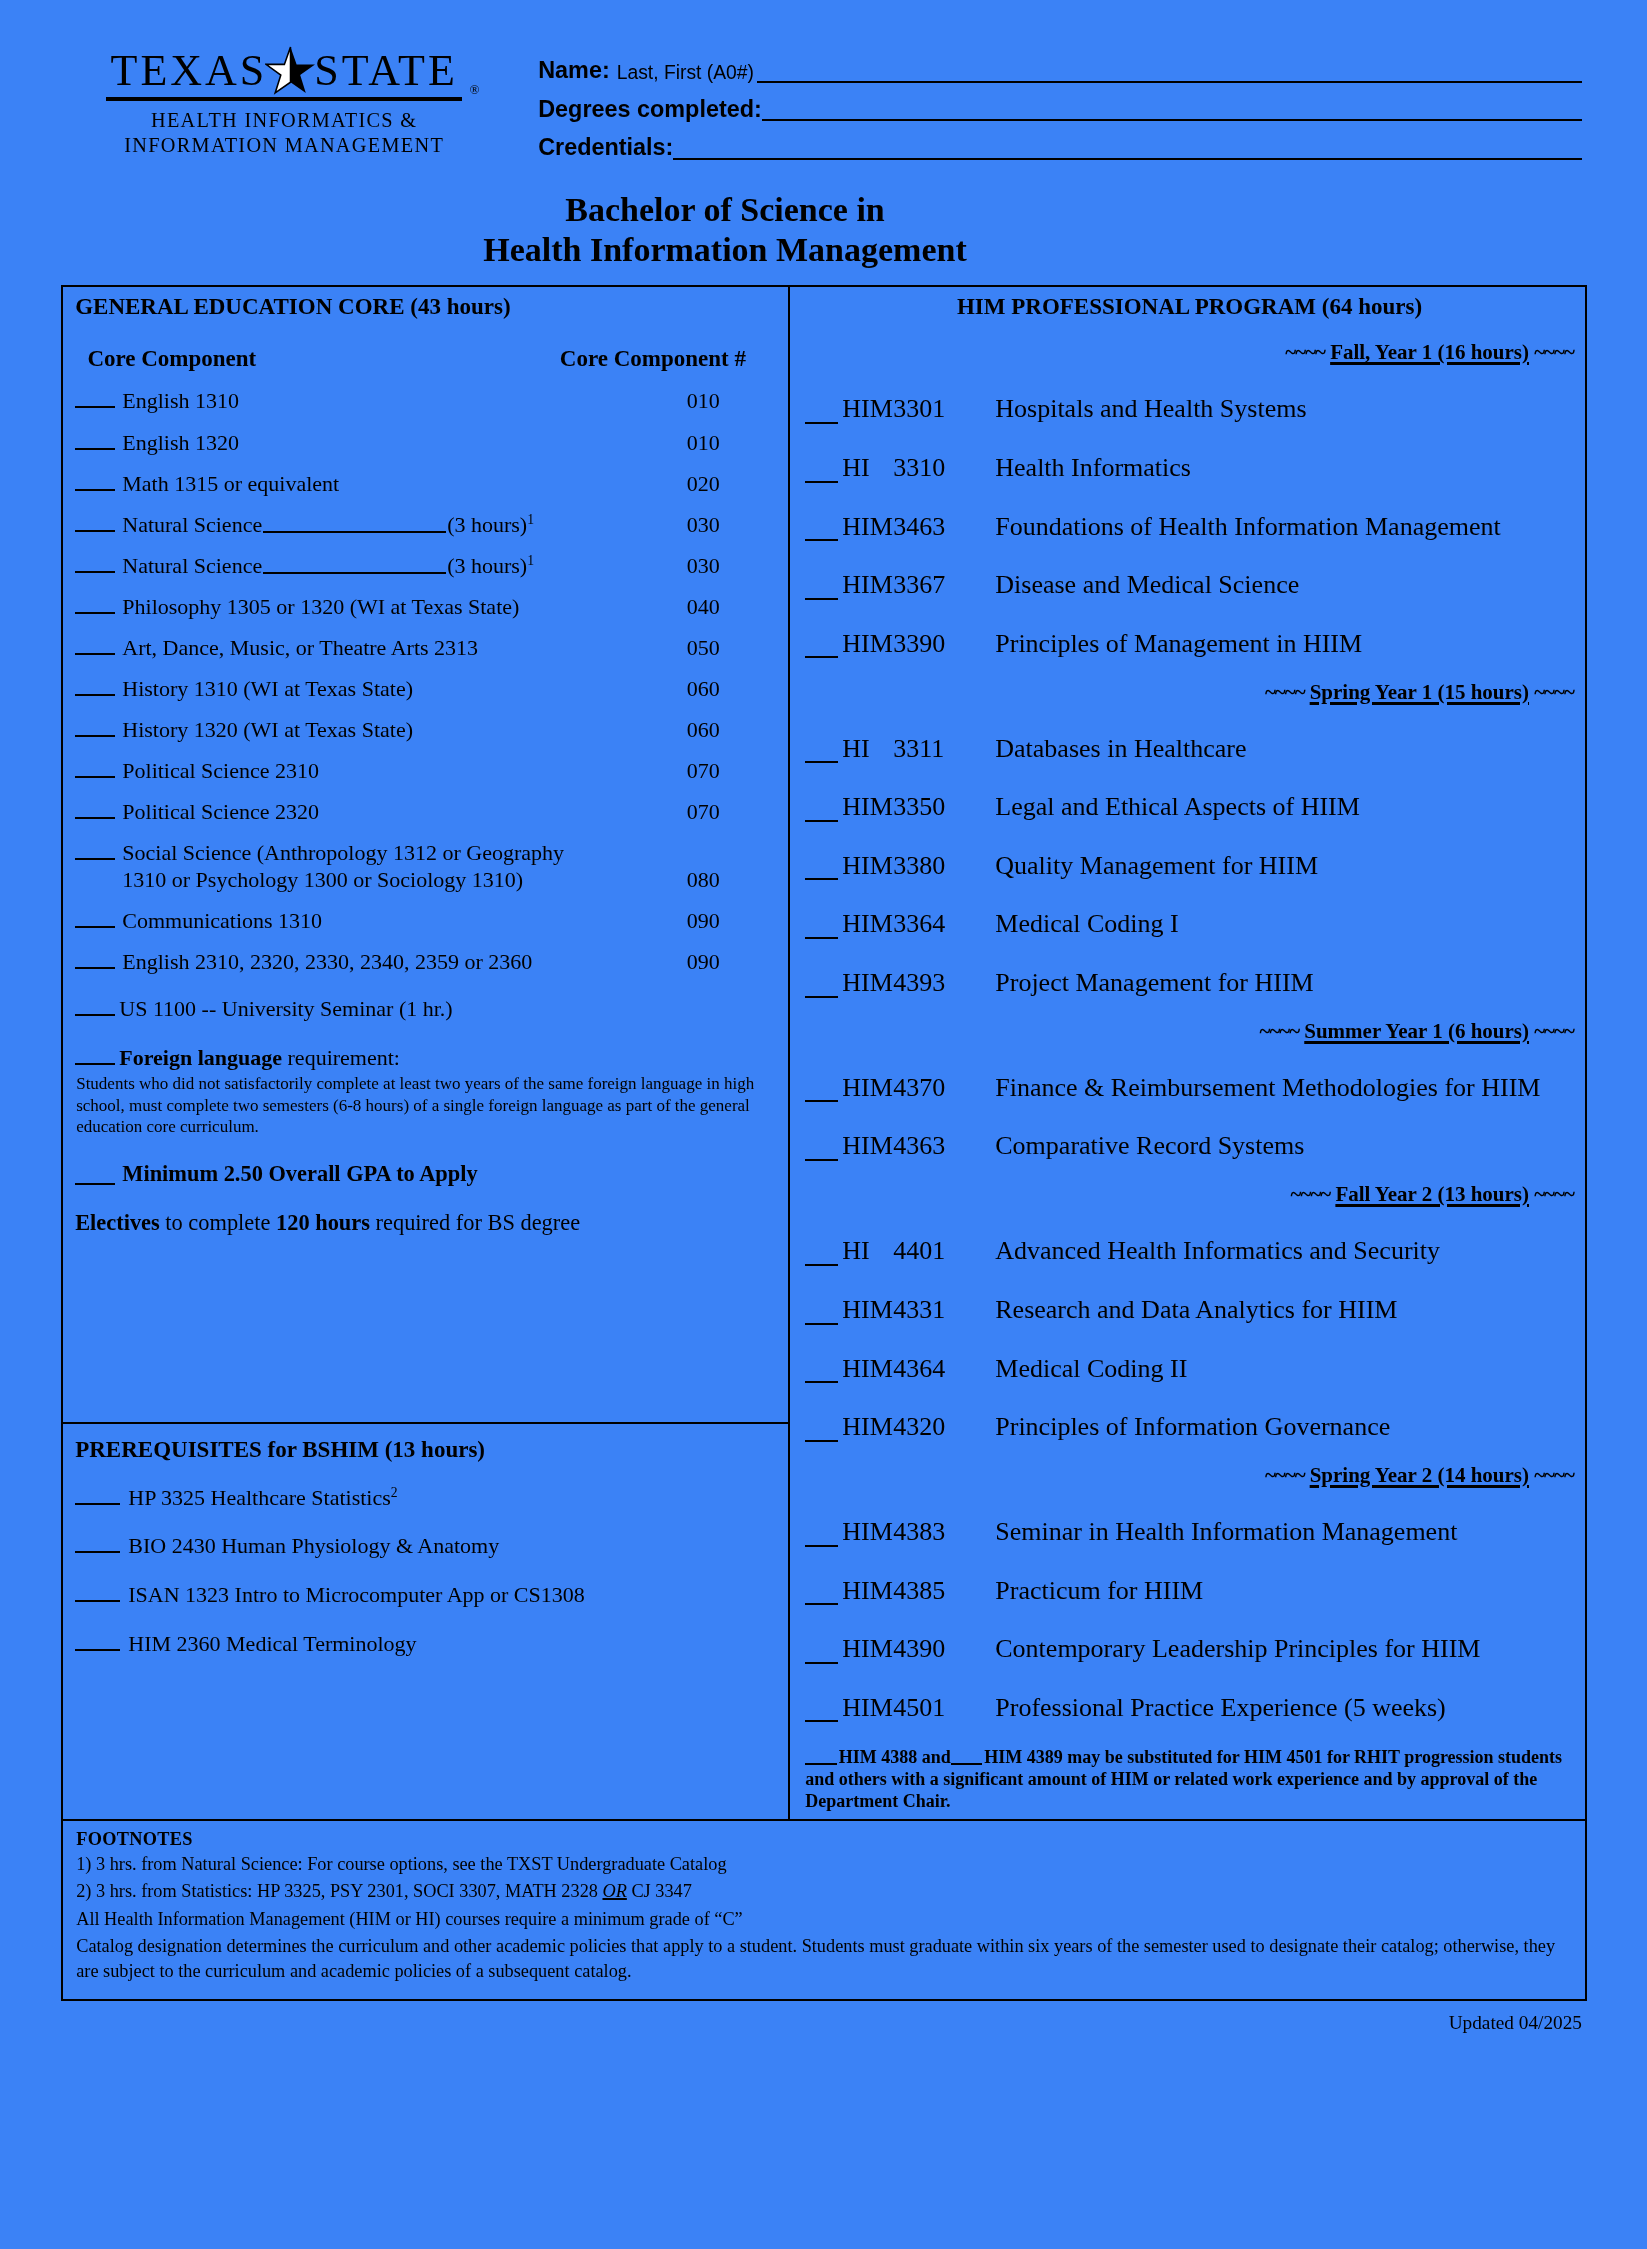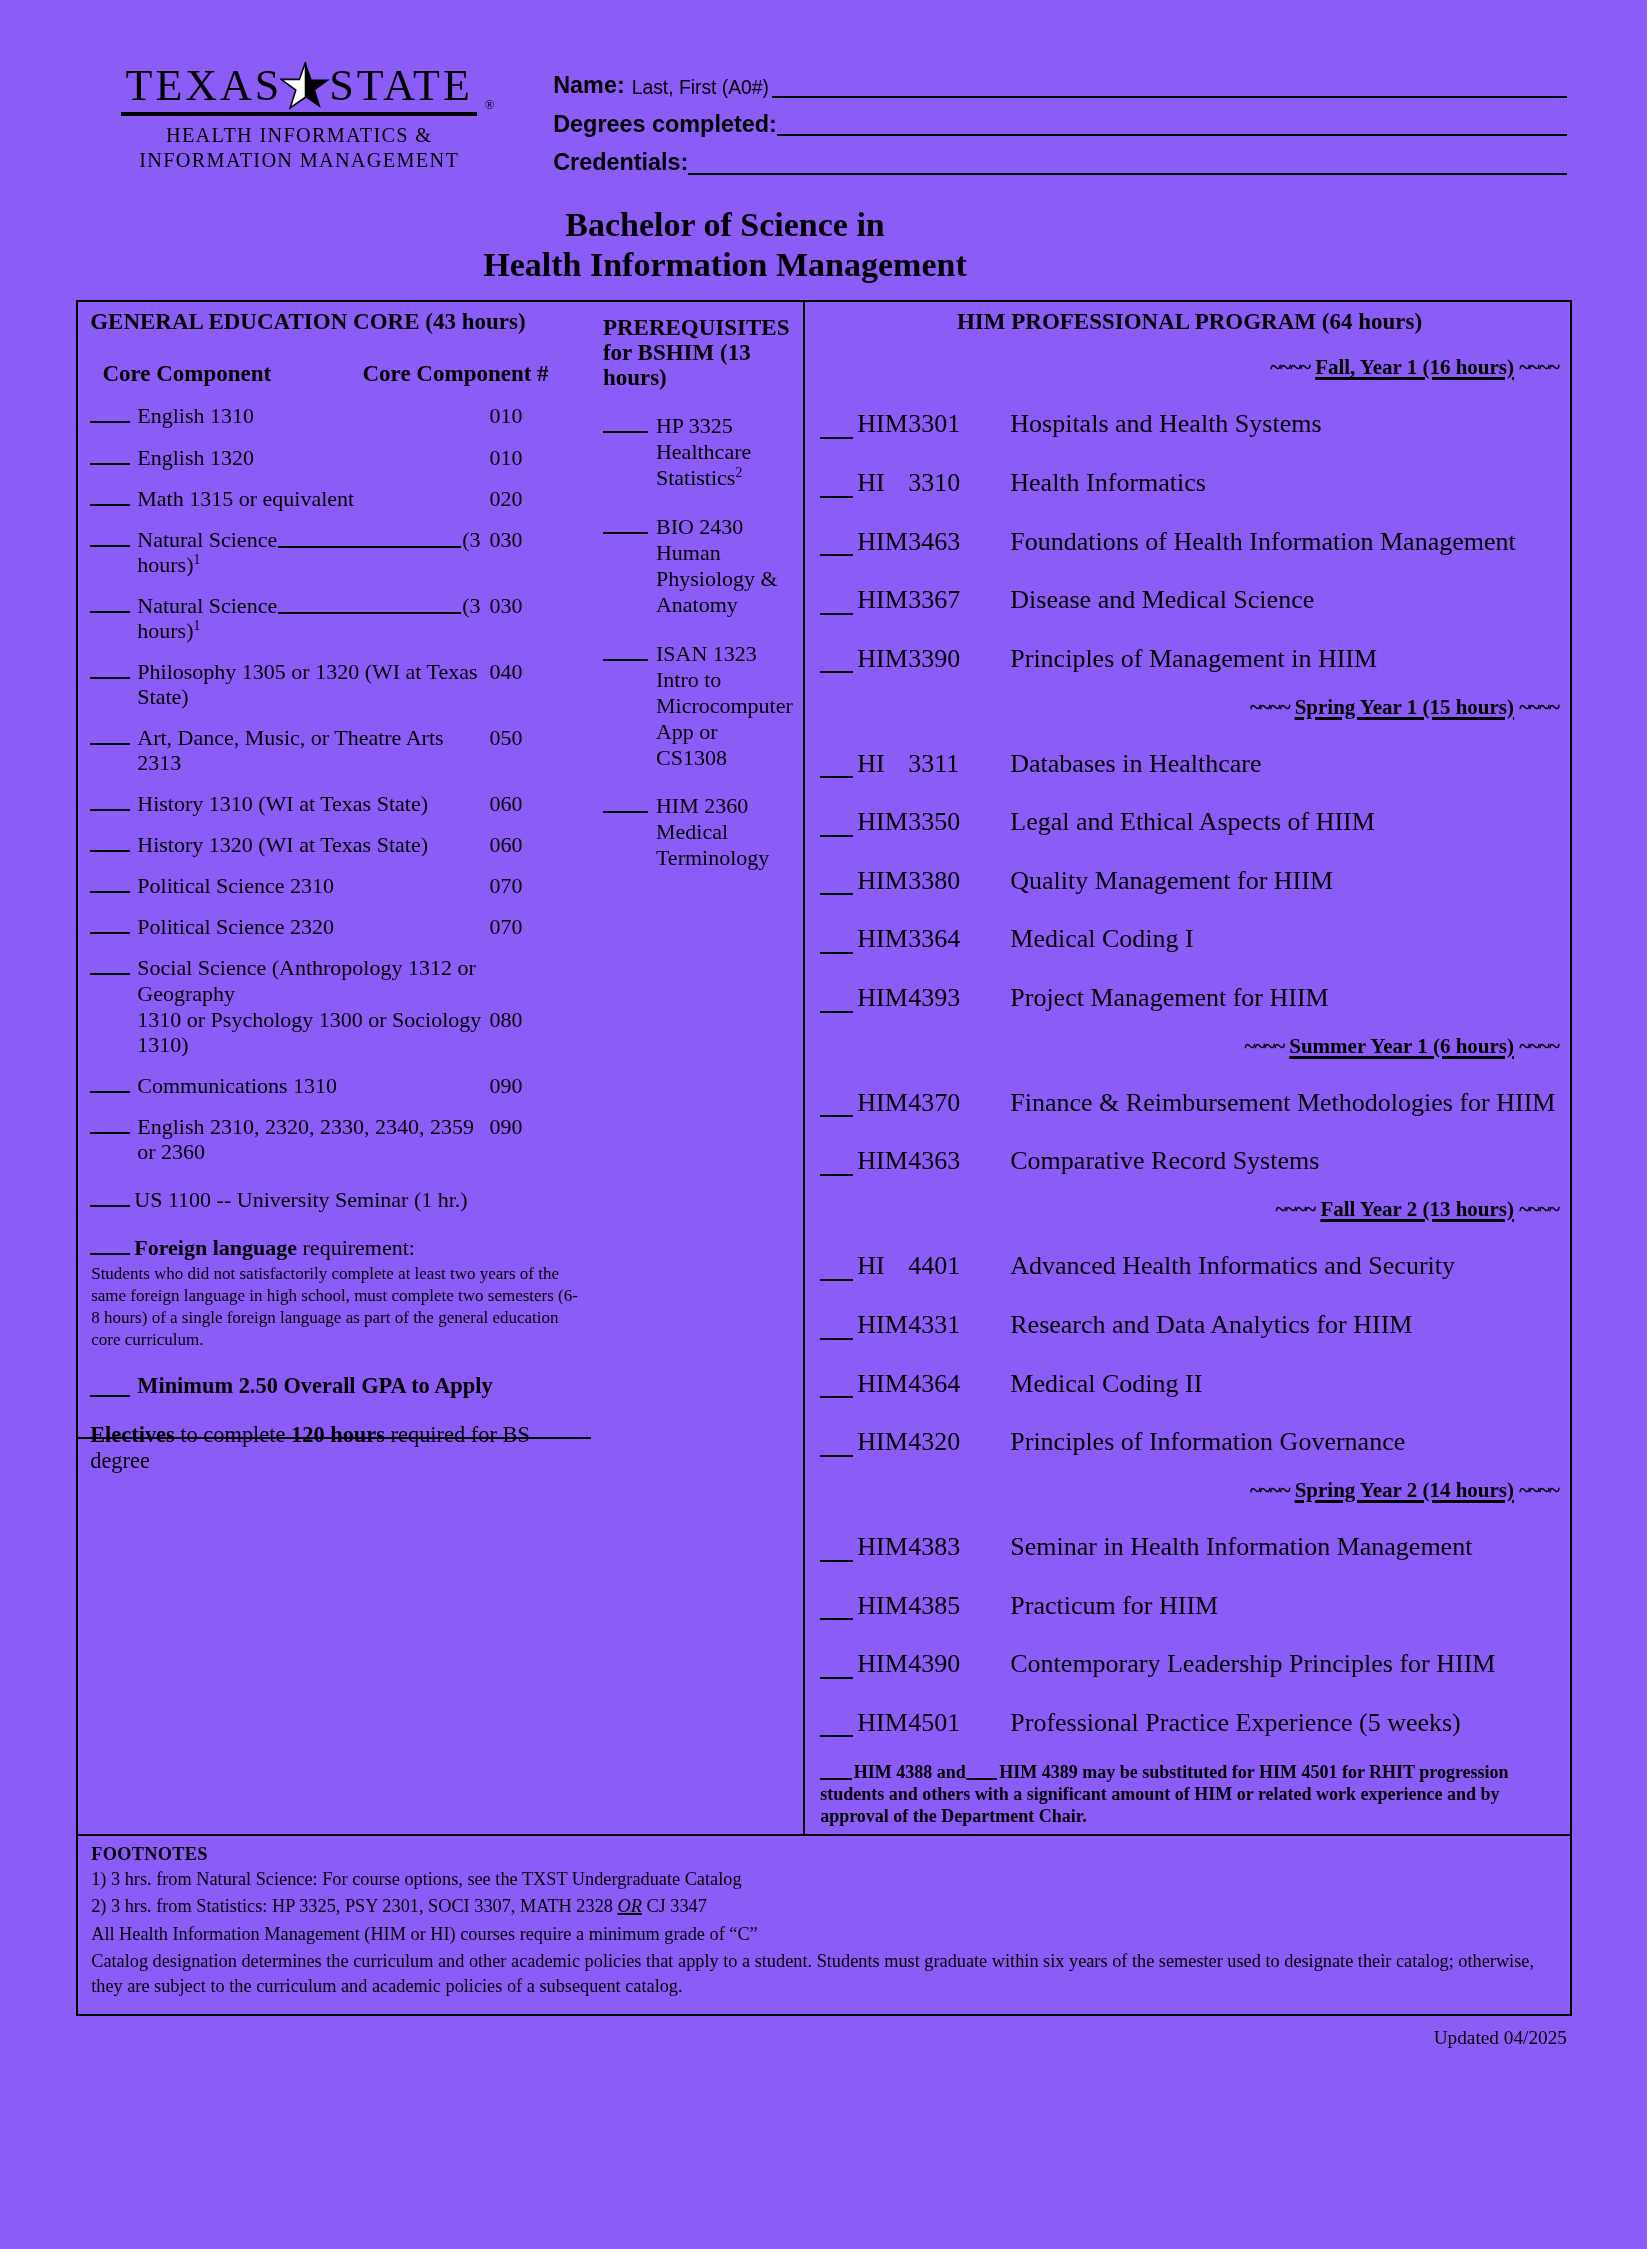--- a/index.html
+++ b/index.html
@@ -8,23 +8,23 @@
     background: #ffffff;
   }
   body {
     font-family: "Liberation Serif", serif;
     color: #000000;
   }
   .page {
     position: relative;
     width: 1648px;
     height: 2250px;
-    background: #8b5cf6;
-    box-sizing: border-box;
-    padding: 15px;
+    background: #3b82f6;
+    box-sizing: border-box;
+    padding: 0;
     overflow: hidden;
   }
 
   
   .header {
     display: flex;
     align-items: flex-start;
     padding: 46px 66px 0 66px;
     box-sizing: border-box;
   }
@@ -125,20 +125,21 @@
     border: 2px solid #000;
     display: flex;
     box-sizing: border-box;
   }
   .col-left {
     width: 727px;
     flex: 0 0 727px;
     border-right: 2px solid #000;
     box-sizing: border-box;
     display: flex;
+    flex-direction: column;
   }
   .col-right {
     flex: 1 1 auto;
     box-sizing: border-box;
     padding: 7.1px 11.2px 6.1px 15.2px;
   }
 
   .panel-gen {
     padding: 7.1px 10.2px 5.1px 12.2px;
     box-sizing: border-box;

